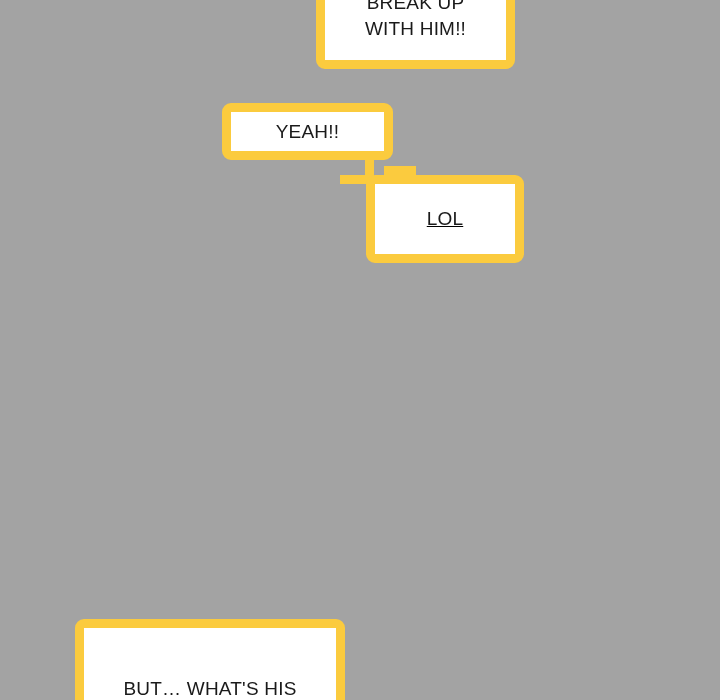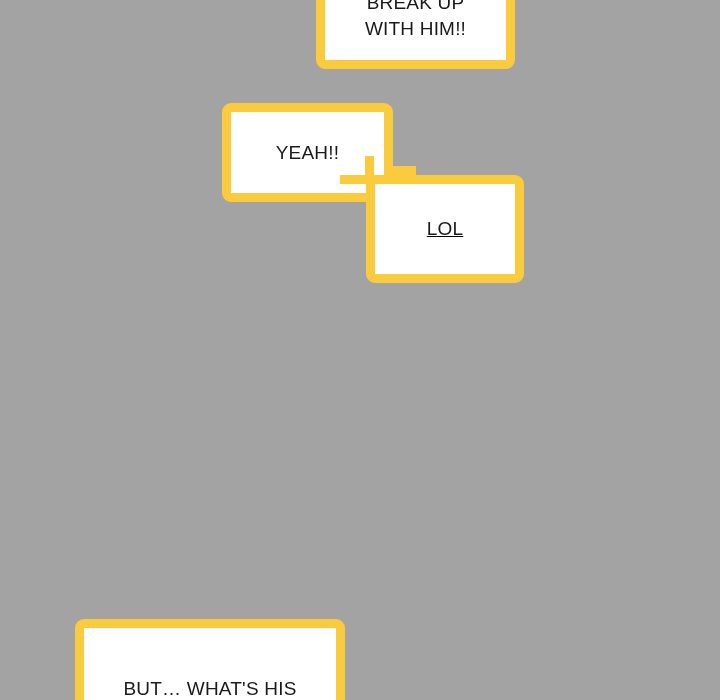--- a/index.html
+++ b/index.html
@@ -55,21 +55,21 @@
     border-radius: 9px;
     align-items: flex-end;
     padding-bottom: 18px;
   }
 
   
   #bubble-yeah {
     left: 222px;
     top: 103px;
     width: 171px;
-    height: 99px;
+    height: 57px;
     justify-content: center;
   }
   
   #bubble-yeah-tail-h {
     position: absolute;
     left: 384px;
     top: 166px;
     width: 32px;
     height: 9px;
     background: #fbcb3e;
@@ -82,21 +82,21 @@
     width: 9px;
     height: 22px;
     background: #fbcb3e;
   }
 
   
   #bubble-lol {
     left: 366px;
     top: 175px;
     width: 158px;
-    height: 108px;
+    height: 88px;
     text-decoration: underline;
   }
   
   #bubble-lol-tail-h {
     position: absolute;
     left: 340px;
     top: 175px;
     width: 34px;
     height: 9px;
     background: #fbcb3e;

